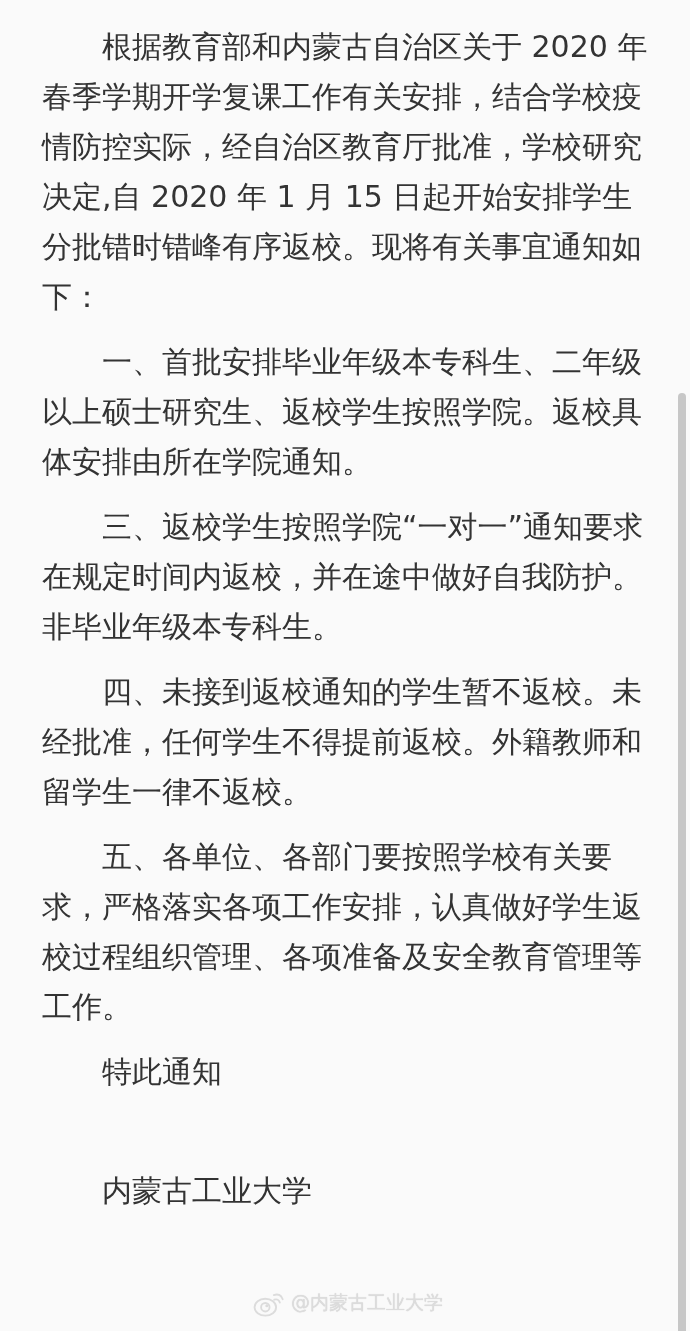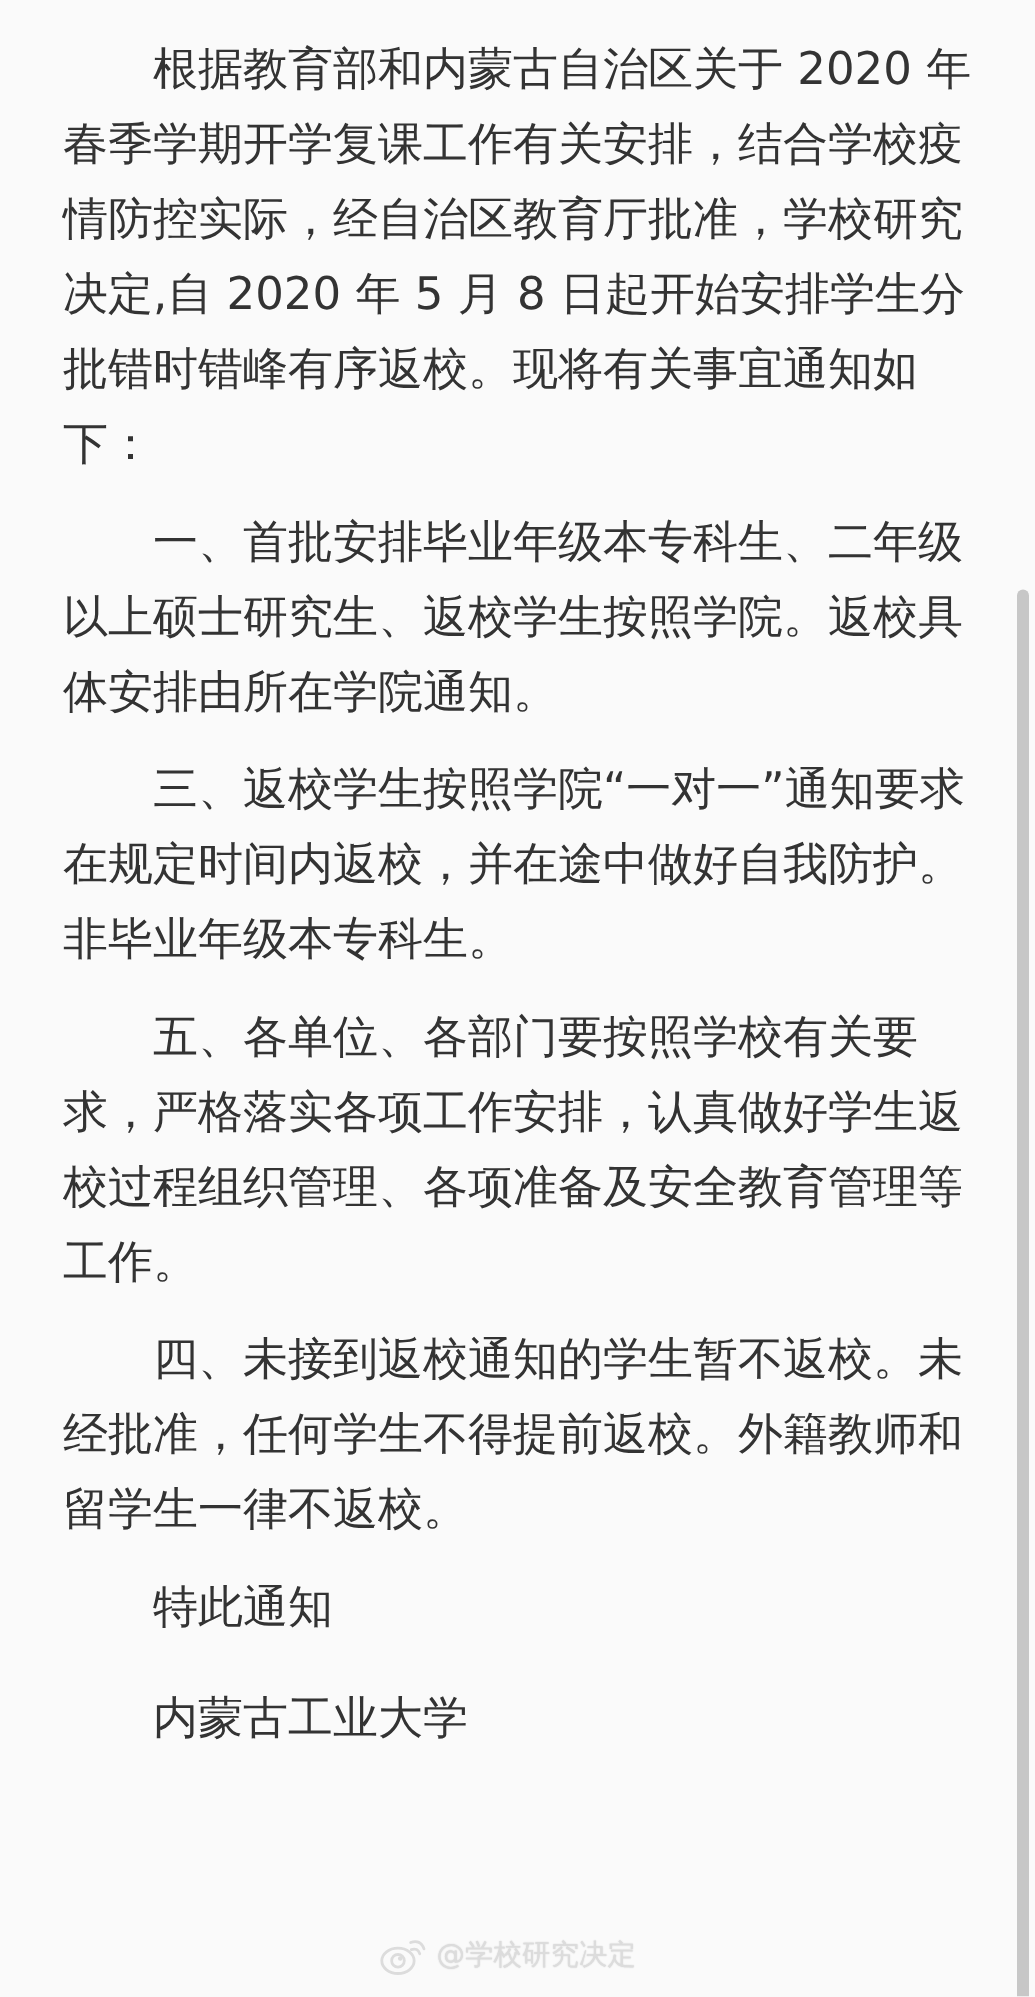--- a/index.html
+++ b/index.html
@@ -19,21 +19,21 @@
     font-size: 30px;
     line-height: 50px;
     color: #333333;
   }
   .para {
     margin: 0 0 15px 0;
     text-indent: 2em;
     word-break: break-word;
   }
   .para.closing {
-    margin-bottom: 24px;
+    margin-bottom: 69px;
   }
   .para.signature {
     margin-bottom: 15px;
   }
   .watermark {
     position: absolute;
     left: 252px;
     top: 1288px;
     display: flex;
     align-items: center;
@@ -54,36 +54,36 @@
     width: 8px;
     height: 938px;
     background: #c7c7c7;
     border-radius: 5px 5px 0 0;
   }
 </style>
 </head>
 <body>
 
 <div class="notice">
-  <p class="para">根据教育部和内蒙古自治区关于 2020 年春季学期开学复课工作有关安排，结合学校疫情防控实际，经自治区教育厅批准，学校研究决定,自 2020 年 5 月 8 日起开始安排学生分批错时错峰有序返校。现将有关事宜通知如下：</p>
+  <p class="para">根据教育部和内蒙古自治区关于 2020 年春季学期开学复课工作有关安排，结合学校疫情防控实际，经自治区教育厅批准，学校研究决定,自 2020 年 1 月 15 日起开始安排学生分批错时错峰有序返校。现将有关事宜通知如下：</p>
   <p class="para">一、首批安排毕业年级本专科生、二年级以上硕士研究生、返校学生按照学院。返校具体安排由所在学院通知。</p>
   <p class="para">三、返校学生按照学院“一对一”通知要求在规定时间内返校，并在途中做好自我防护。非毕业年级本专科生。</p>
+  <p class="para">四、未接到返校通知的学生暂不返校。未经批准，任何学生不得提前返校。外籍教师和留学生一律不返校。</p>
   <p class="para">五、各单位、各部门要按照学校有关要求，严格落实各项工作安排，认真做好学生返校过程组织管理、各项准备及安全教育管理等工作。</p>
-  <p class="para">四、未接到返校通知的学生暂不返校。未经批准，任何学生不得提前返校。外籍教师和留学生一律不返校。</p>
   <p class="para closing">特此通知</p>
   <p class="para signature">内蒙古工业大学</p>
 
 </div>
 
 <div class="watermark">
   <span>
     <svg viewBox="0 0 38 32" width="36" height="30" fill="none">
       <ellipse cx="14" cy="20.5" rx="11.5" ry="9" stroke="#dcdcdc" stroke-width="2"></ellipse>
       <circle cx="14" cy="20.5" r="4.5" stroke="#dcdcdc" stroke-width="2"></circle>
       <circle cx="15.6" cy="18.9" r="1.6" fill="#dcdcdc"></circle>
       <path d="M23 7.5 q7 -2.5 9.5 4.5" stroke="#dcdcdc" stroke-width="2" stroke-linecap="round"></path>
       <path d="M23.5 12.5 q4.5 -1.5 6 3" stroke="#dcdcdc" stroke-width="2" stroke-linecap="round"></path>
     </svg>
   </span>
-  <span>@学校研究决定</span>
+  <span>@内蒙古工业大学</span>
 </div>
 
 <div class="scrollbar-thumb"></div>
 
 </body></html>

